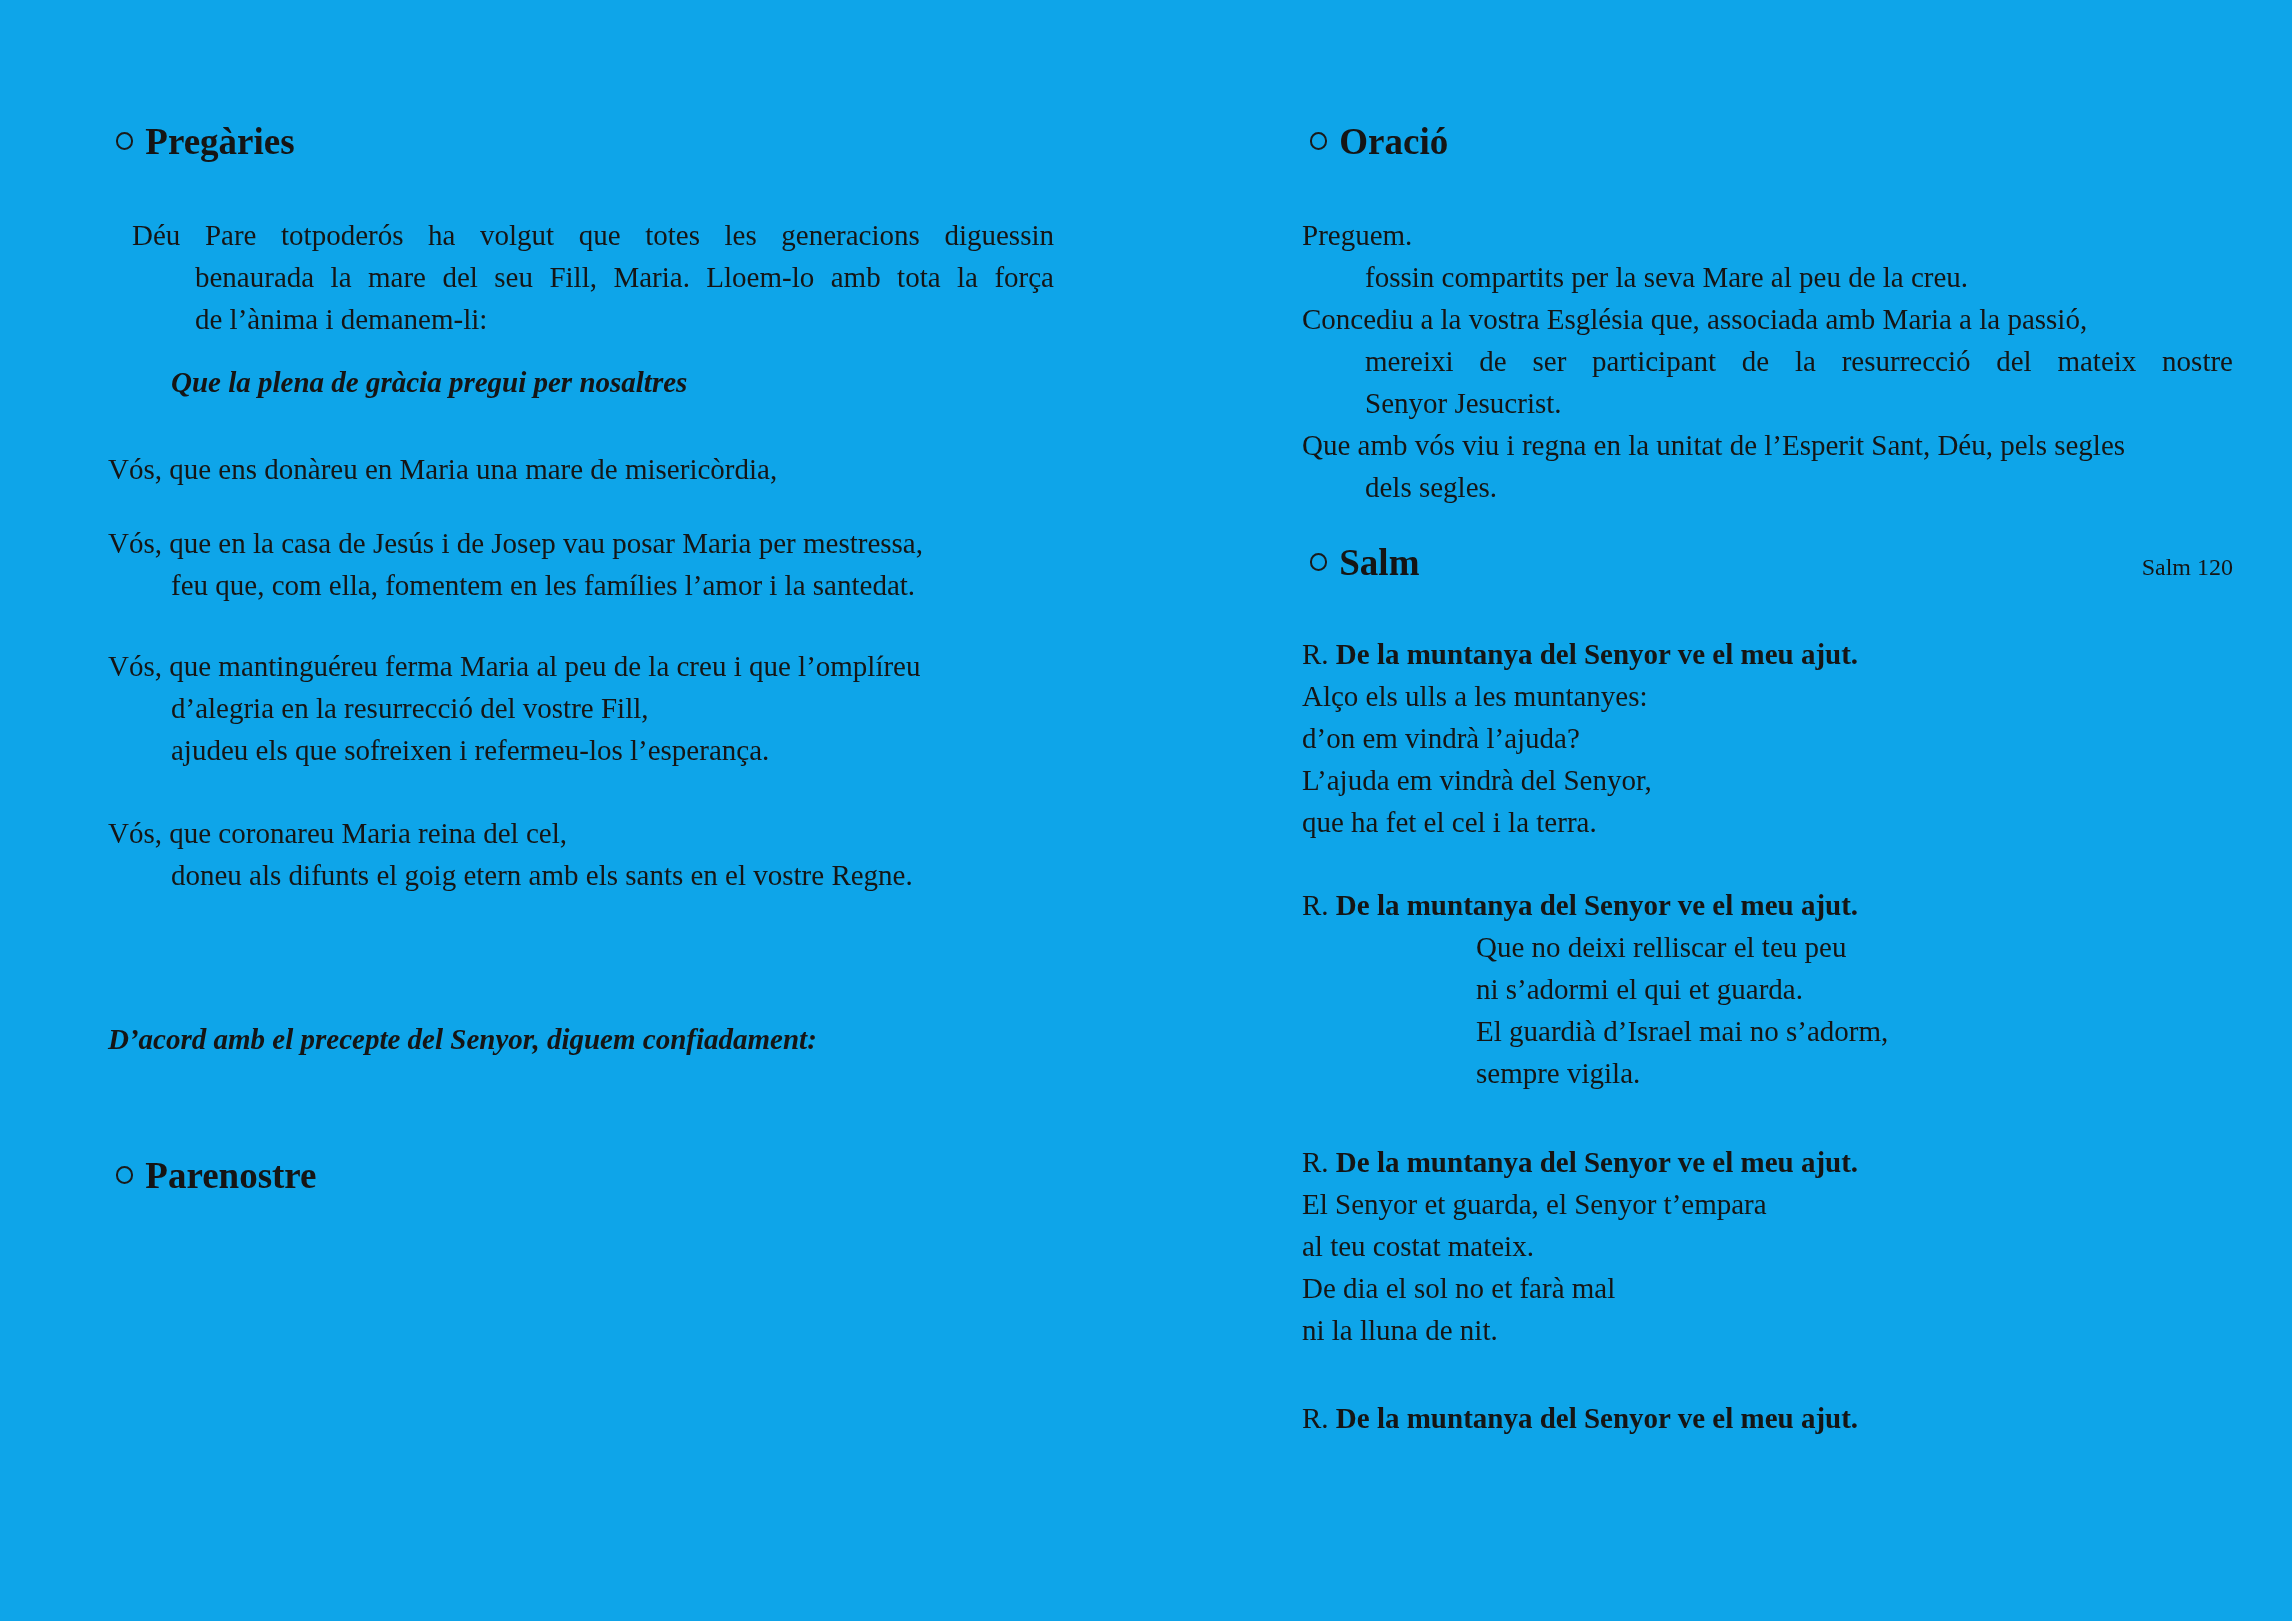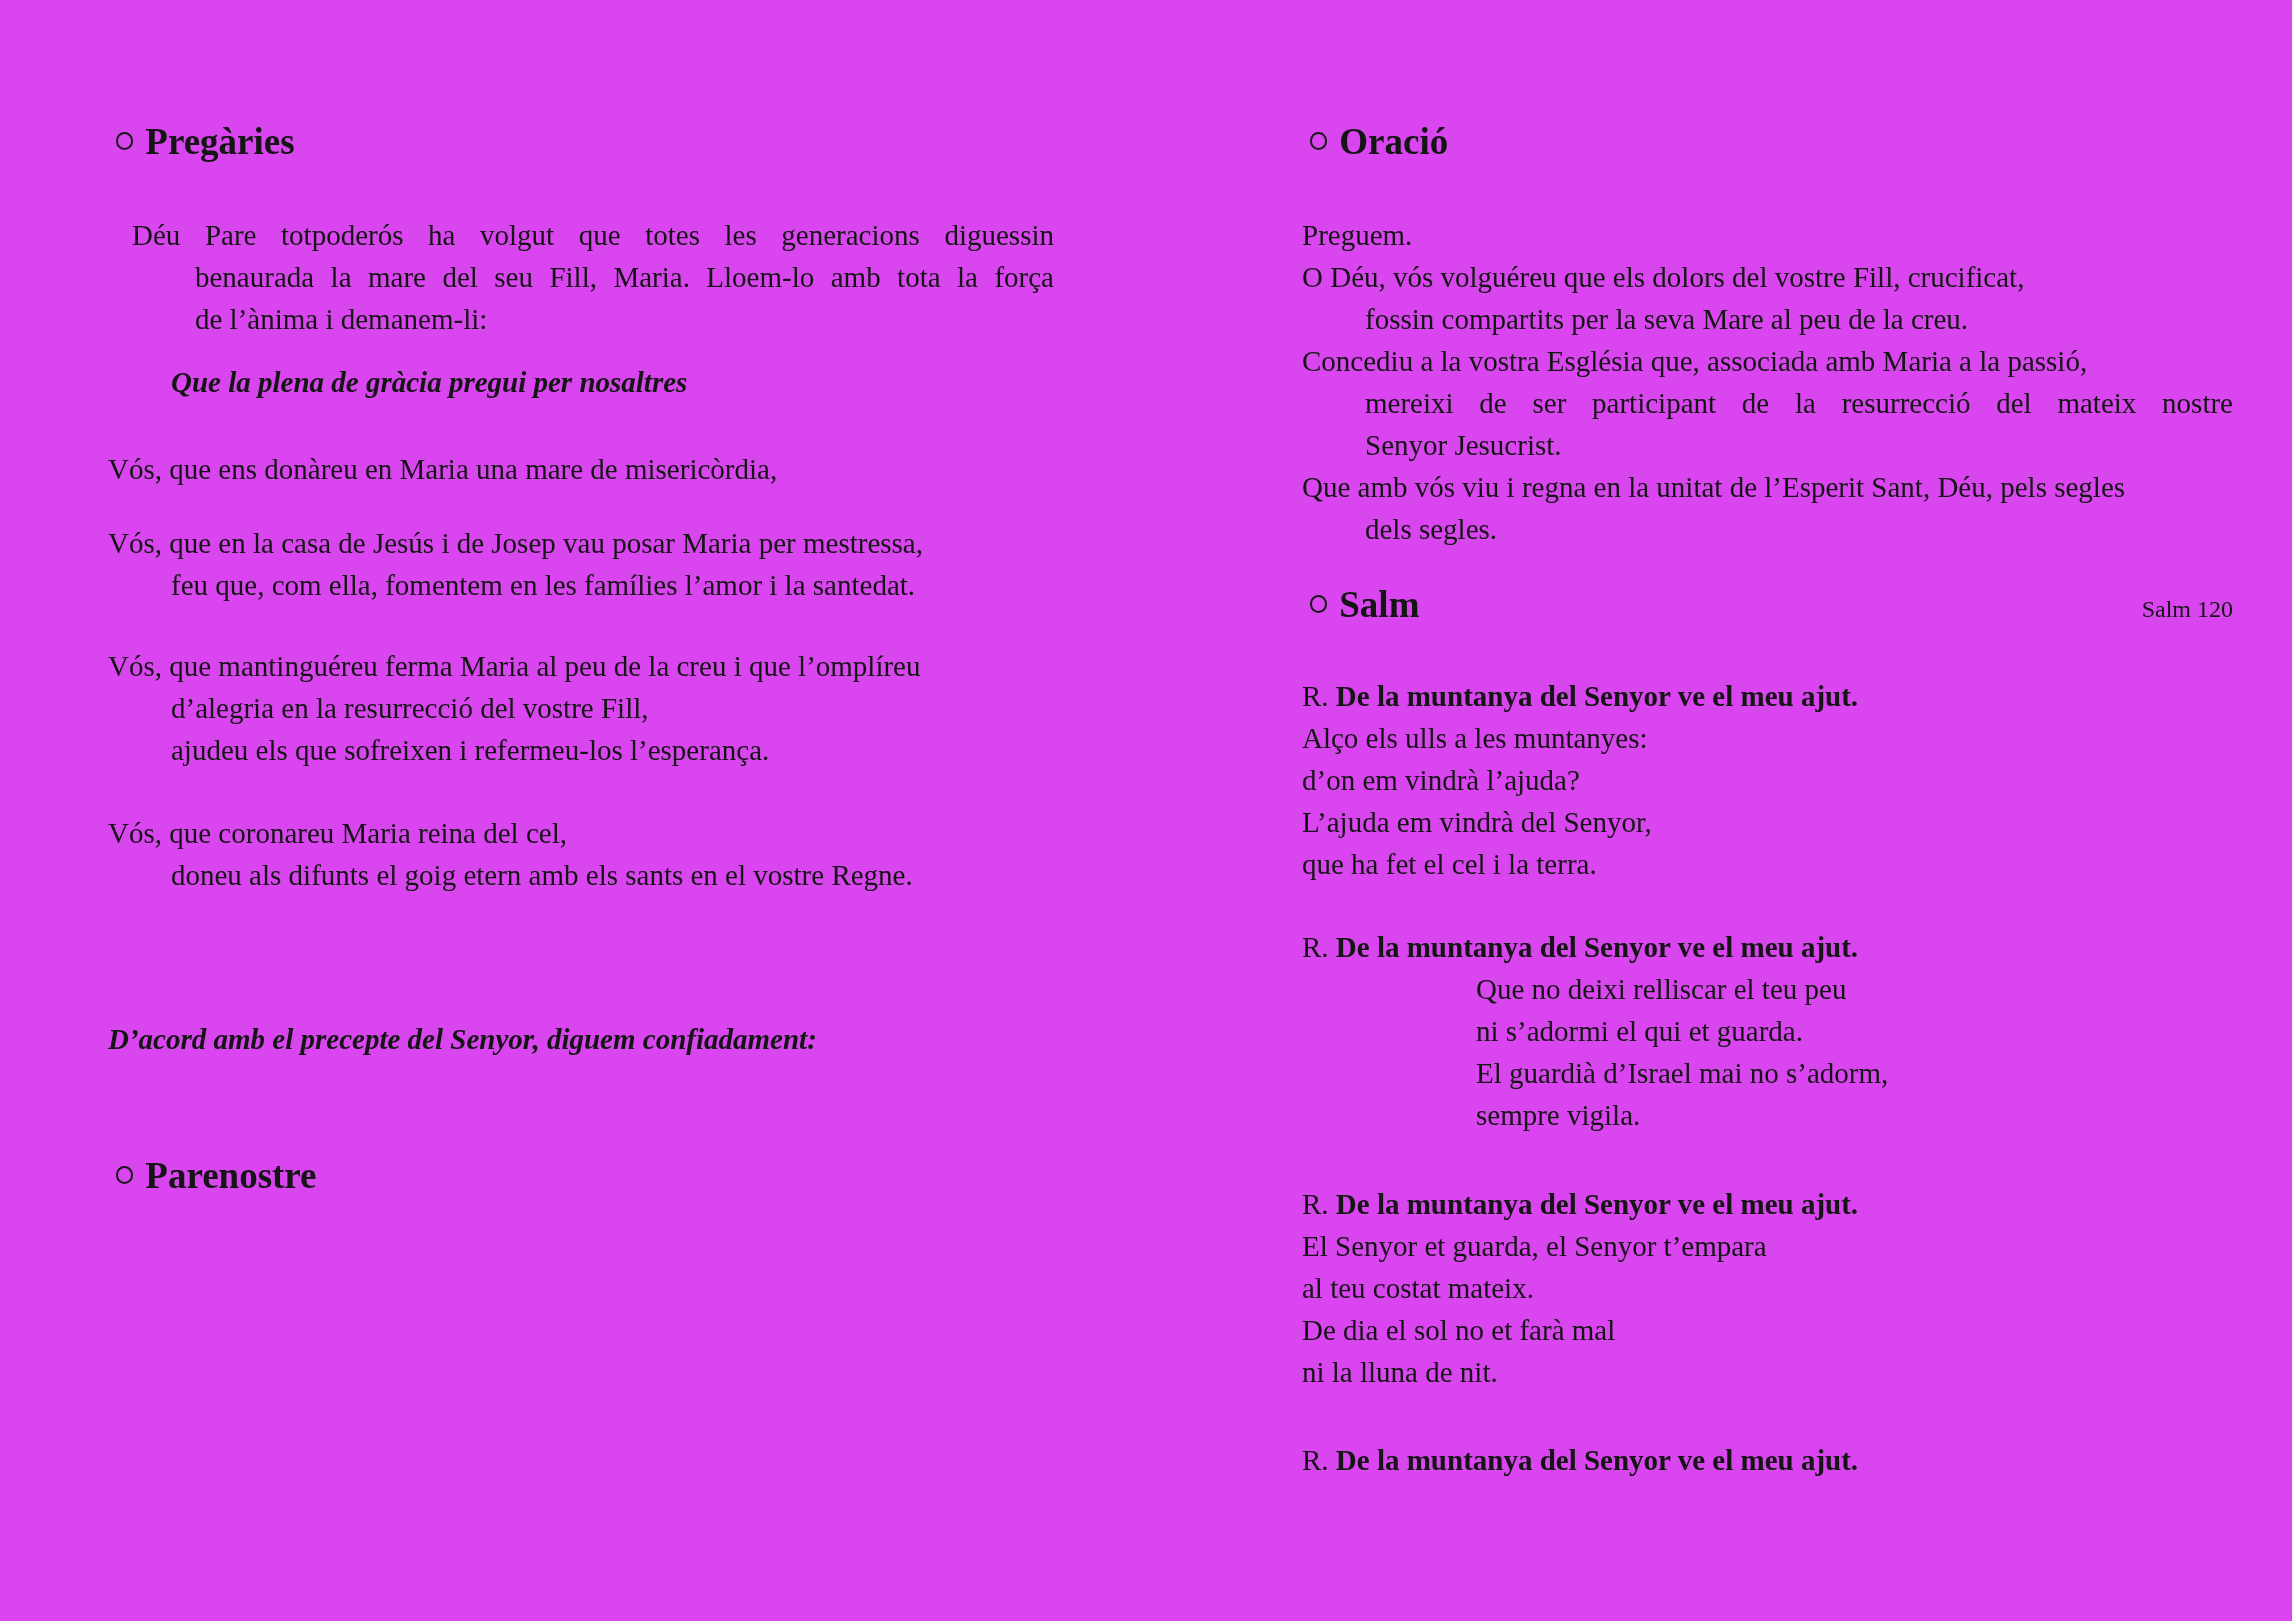--- a/index.html
+++ b/index.html
@@ -4,21 +4,21 @@
 <style>
   html, body {
     margin: 0;
     padding: 0;
     background: #ffffff;
   }
   .page {
     position: relative;
     width: 2293px;
     height: 1621px;
-    background: #d946ef;
+    background: #0ea5e9;
     color: #151515;
     font-family: "Liberation Serif", serif;
     font-size: 29px;
     line-height: 42px;
     overflow: hidden;
   }
   .col {
     position: absolute;
     top: 0;
   }
@@ -132,21 +132,20 @@
     <h2 class="heading l-h2"><span class="ring"></span><span>Parenostre</span></h2>
 
   </div>
 
   <div class="col col-right">
 
     <h2 class="heading r-h1"><span class="ring"></span><span>Oració</span></h2>
 
     <div class="para r-prayer">
       <div class="line">Preguem.</div>
-      <div class="line">O Déu, vós volguéreu que els dolors del vostre Fill, crucificat,</div>
       <div class="line ind">fossin compartits per la seva Mare al peu de la creu.</div>
       <div class="line">Concediu a la vostra Església que, associada amb Maria a la passió,</div>
       <div class="line ind just">mereixi de ser participant de la resurrecció del mateix nostre</div>
       <div class="line ind">Senyor Jesucrist.</div>
       <div class="line">Que amb vós viu i regna en la unitat de l’Esperit Sant, Déu, pels segles</div>
       <div class="line ind">dels segles.</div>
     </div>
 
     <div class="salm-row r-salm">
       <h2 class="heading" style="margin:0;"><span class="ring"></span><span>Salm</span></h2>

